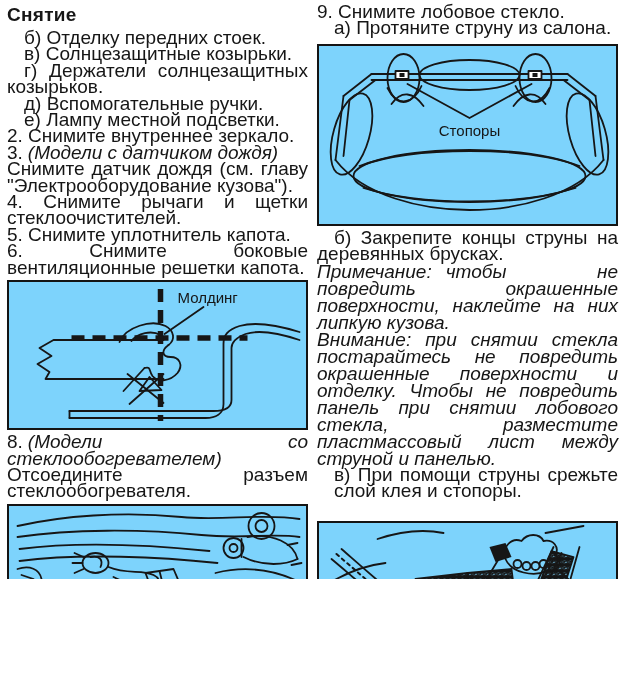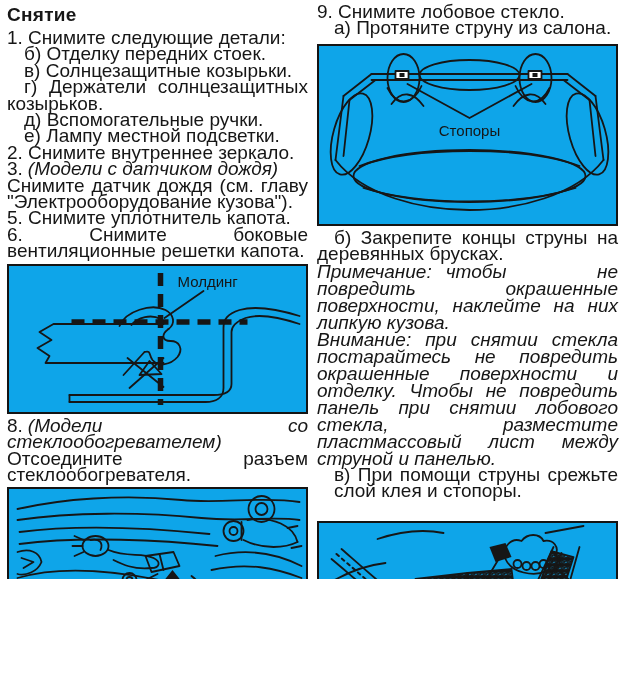--- a/index.html
+++ b/index.html
@@ -14,21 +14,21 @@
   .col-left  { left:7px; }
   .col-right { left:317px; }
   h1 { font-size:19px; font-weight:bold; letter-spacing:.3px; margin-bottom:4px; }
   p  { font-size:19px; line-height:16.4px; text-align:justify; }
   .sub { text-indent:17px; }           
   .ind { padding-left:17px; }          
   .it  { font-style:italic; }
   .num { margin-right:5px; }
   .lbl { margin-right:14px; }
   .note { font-style:italic; line-height:17px; }
-  .figure { border:2px solid #141414; background:#0ea5e9; margin:4px 0; overflow:hidden; }
+  .figure { border:2px solid #141414; background:#7dd3fc; margin:4px 0; overflow:hidden; }
   .fig-windshield { margin-top:7px; }
   .fig-tape { margin-top:22px; }
   svg { display:block; }
   .figure svg path, .figure svg ellipse, .figure svg circle,
   .figure svg rect, .figure svg polygon, .figure svg line {
     stroke:#161616; fill:none; stroke-width:1.8;
     stroke-linecap:round; stroke-linejoin:round;
   }
   .figure svg .dash { stroke-width:5.5; stroke-dasharray:13 8; stroke-linecap:butt; }
   .figure svg .dots { stroke-width:2; stroke-dasharray:3 4; }
@@ -42,29 +42,29 @@
   }
 </style>
 </head>
 <body>
 
 <div class="page">
 
   <div class="col col-left">
     <h1>Снятие</h1>
 
-    <p>1. Снимите следующие детали:</p>
     <p class="sub">б) Отделку передних стоек.</p>
     <p class="sub">в) Солнцезащитные козырьки.</p>
     <p class="sub">г) Держатели солнцезащитных козырьков.</p>
     <p class="sub">д) Вспомогательные ручки.</p>
     <p class="sub">е) Лампу местной подсветки.</p>
     <p>2. Снимите внутреннее зеркало.</p>
     <p><span class="num">3.</span><span class="it">(Модели с датчиком дождя)</span></p>
     <p>Снимите датчик дождя (см. главу "Электрооборудование кузова").</p>
+    <p>4. Снимите рычаги и щетки стеклоочистителей.</p>
     <p>5. Снимите уплотнитель капота.</p>
     <p>6. Снимите боковые вентиляционные решетки капота.</p>
 
     <div class="figure">
       <svg width="297" height="146" viewBox="0 0 292 146">
 
         <path d="M152,58 L42,58 L28,66 L40,74 L26,82 L38,90 L34,97 L152,97"></path>
 
         <path class="dash" d="M60,56 H236"></path>
         <path class="dash" d="M149,7 V139"></path>

